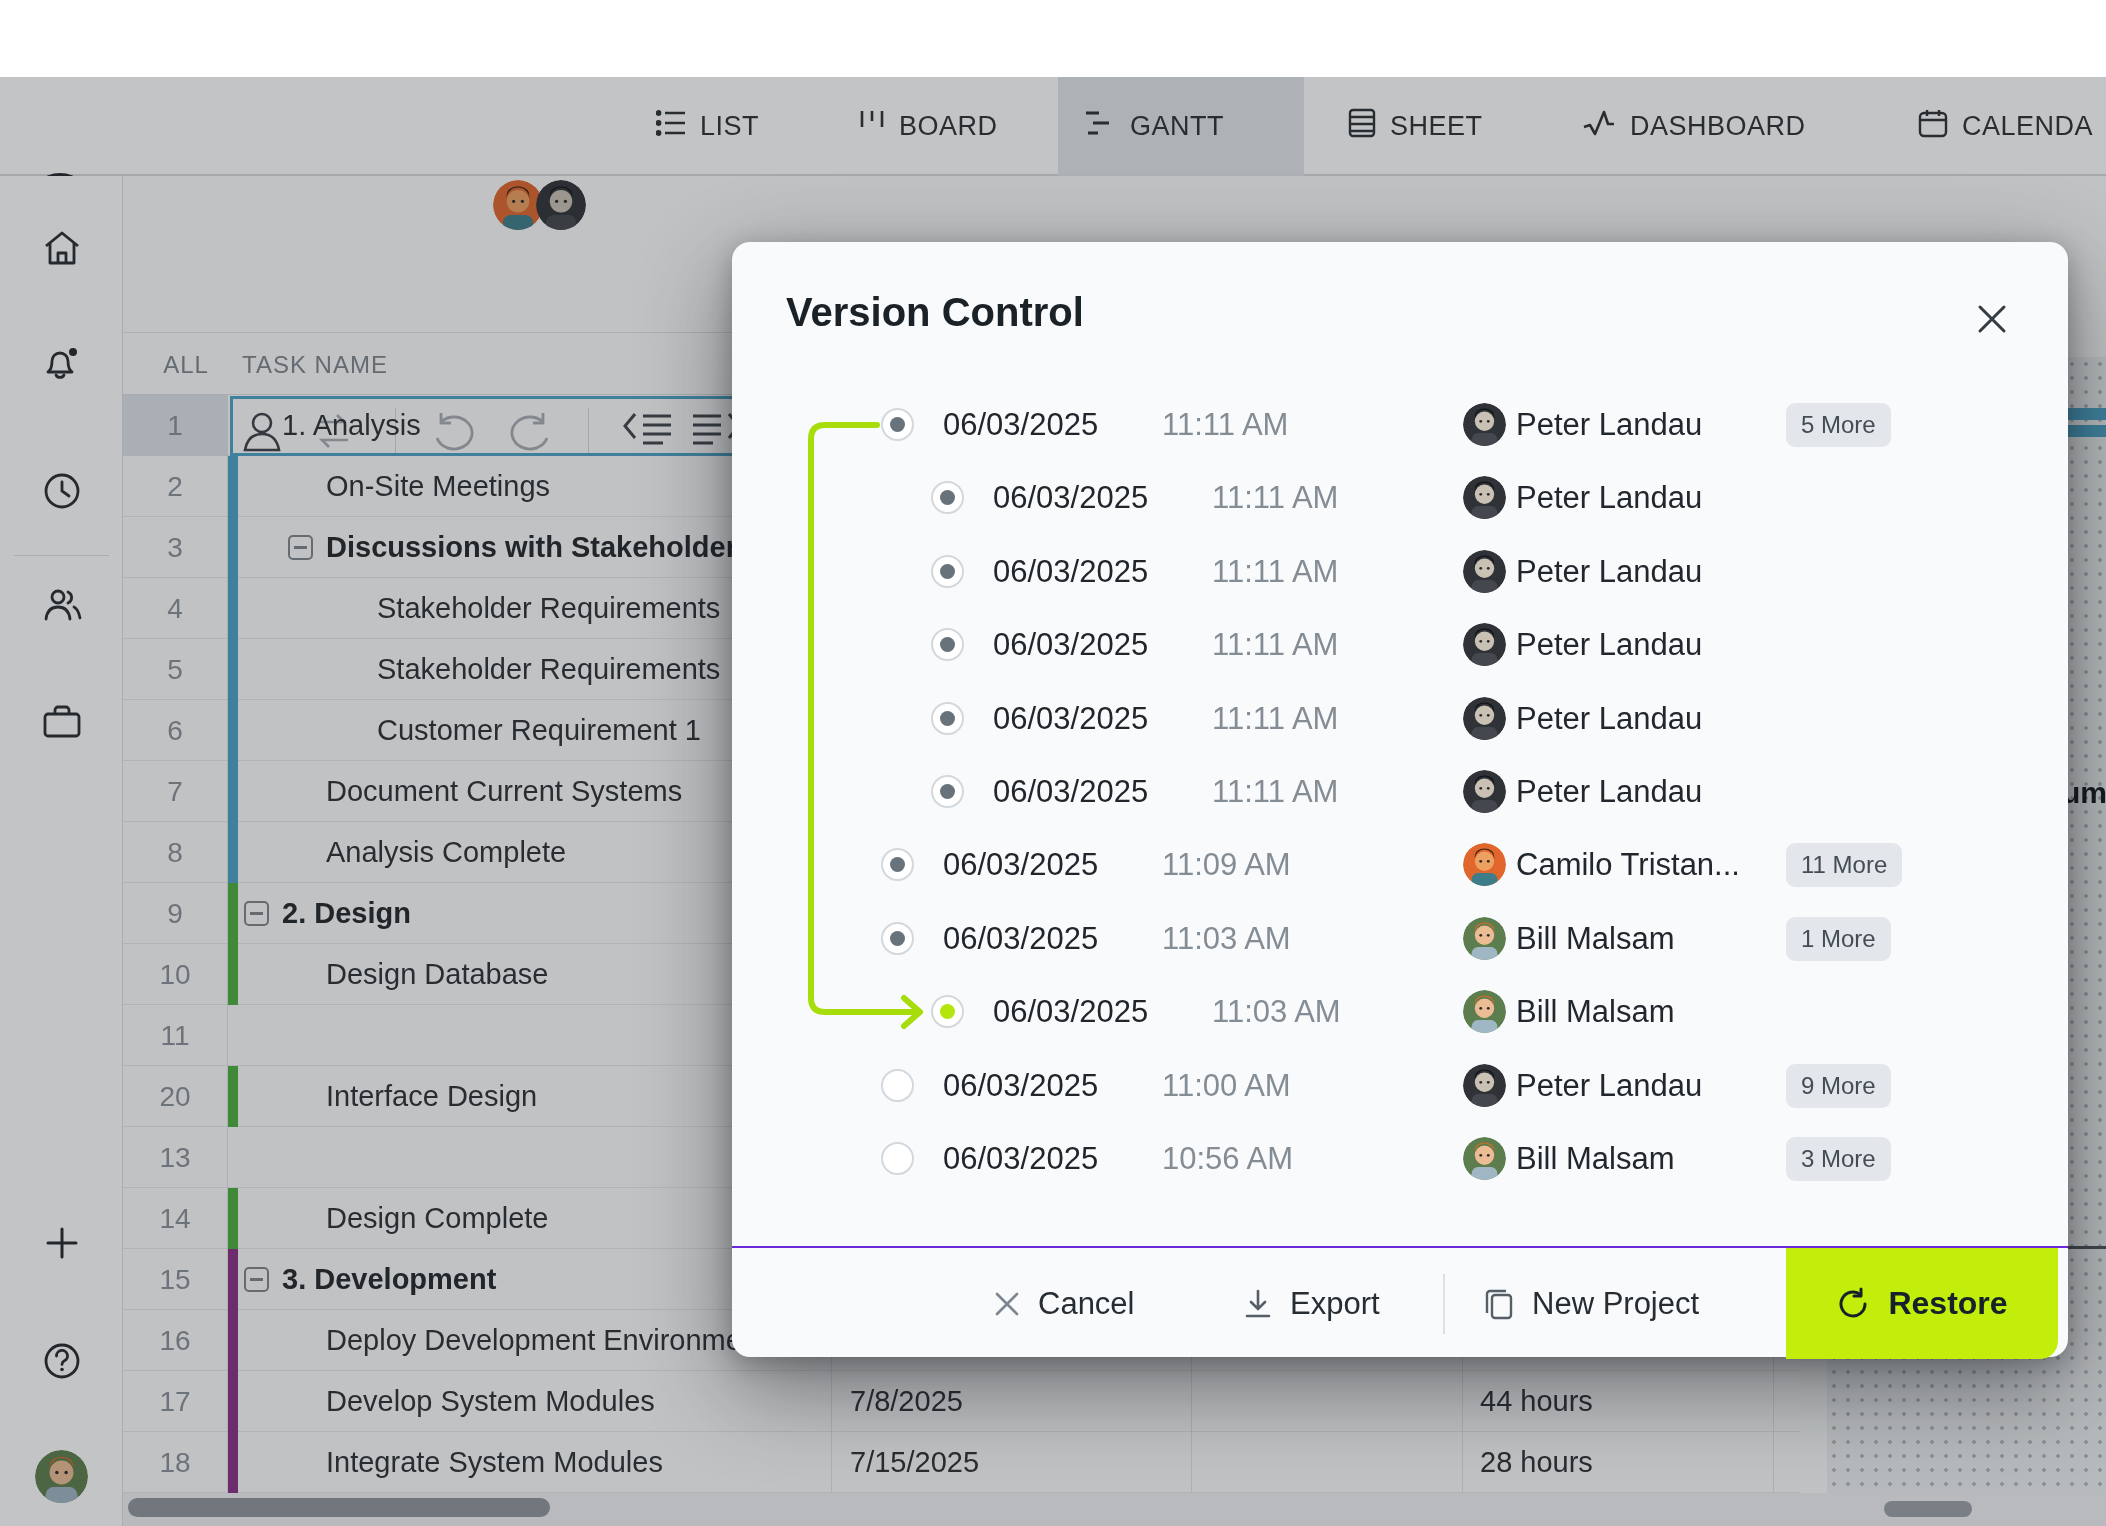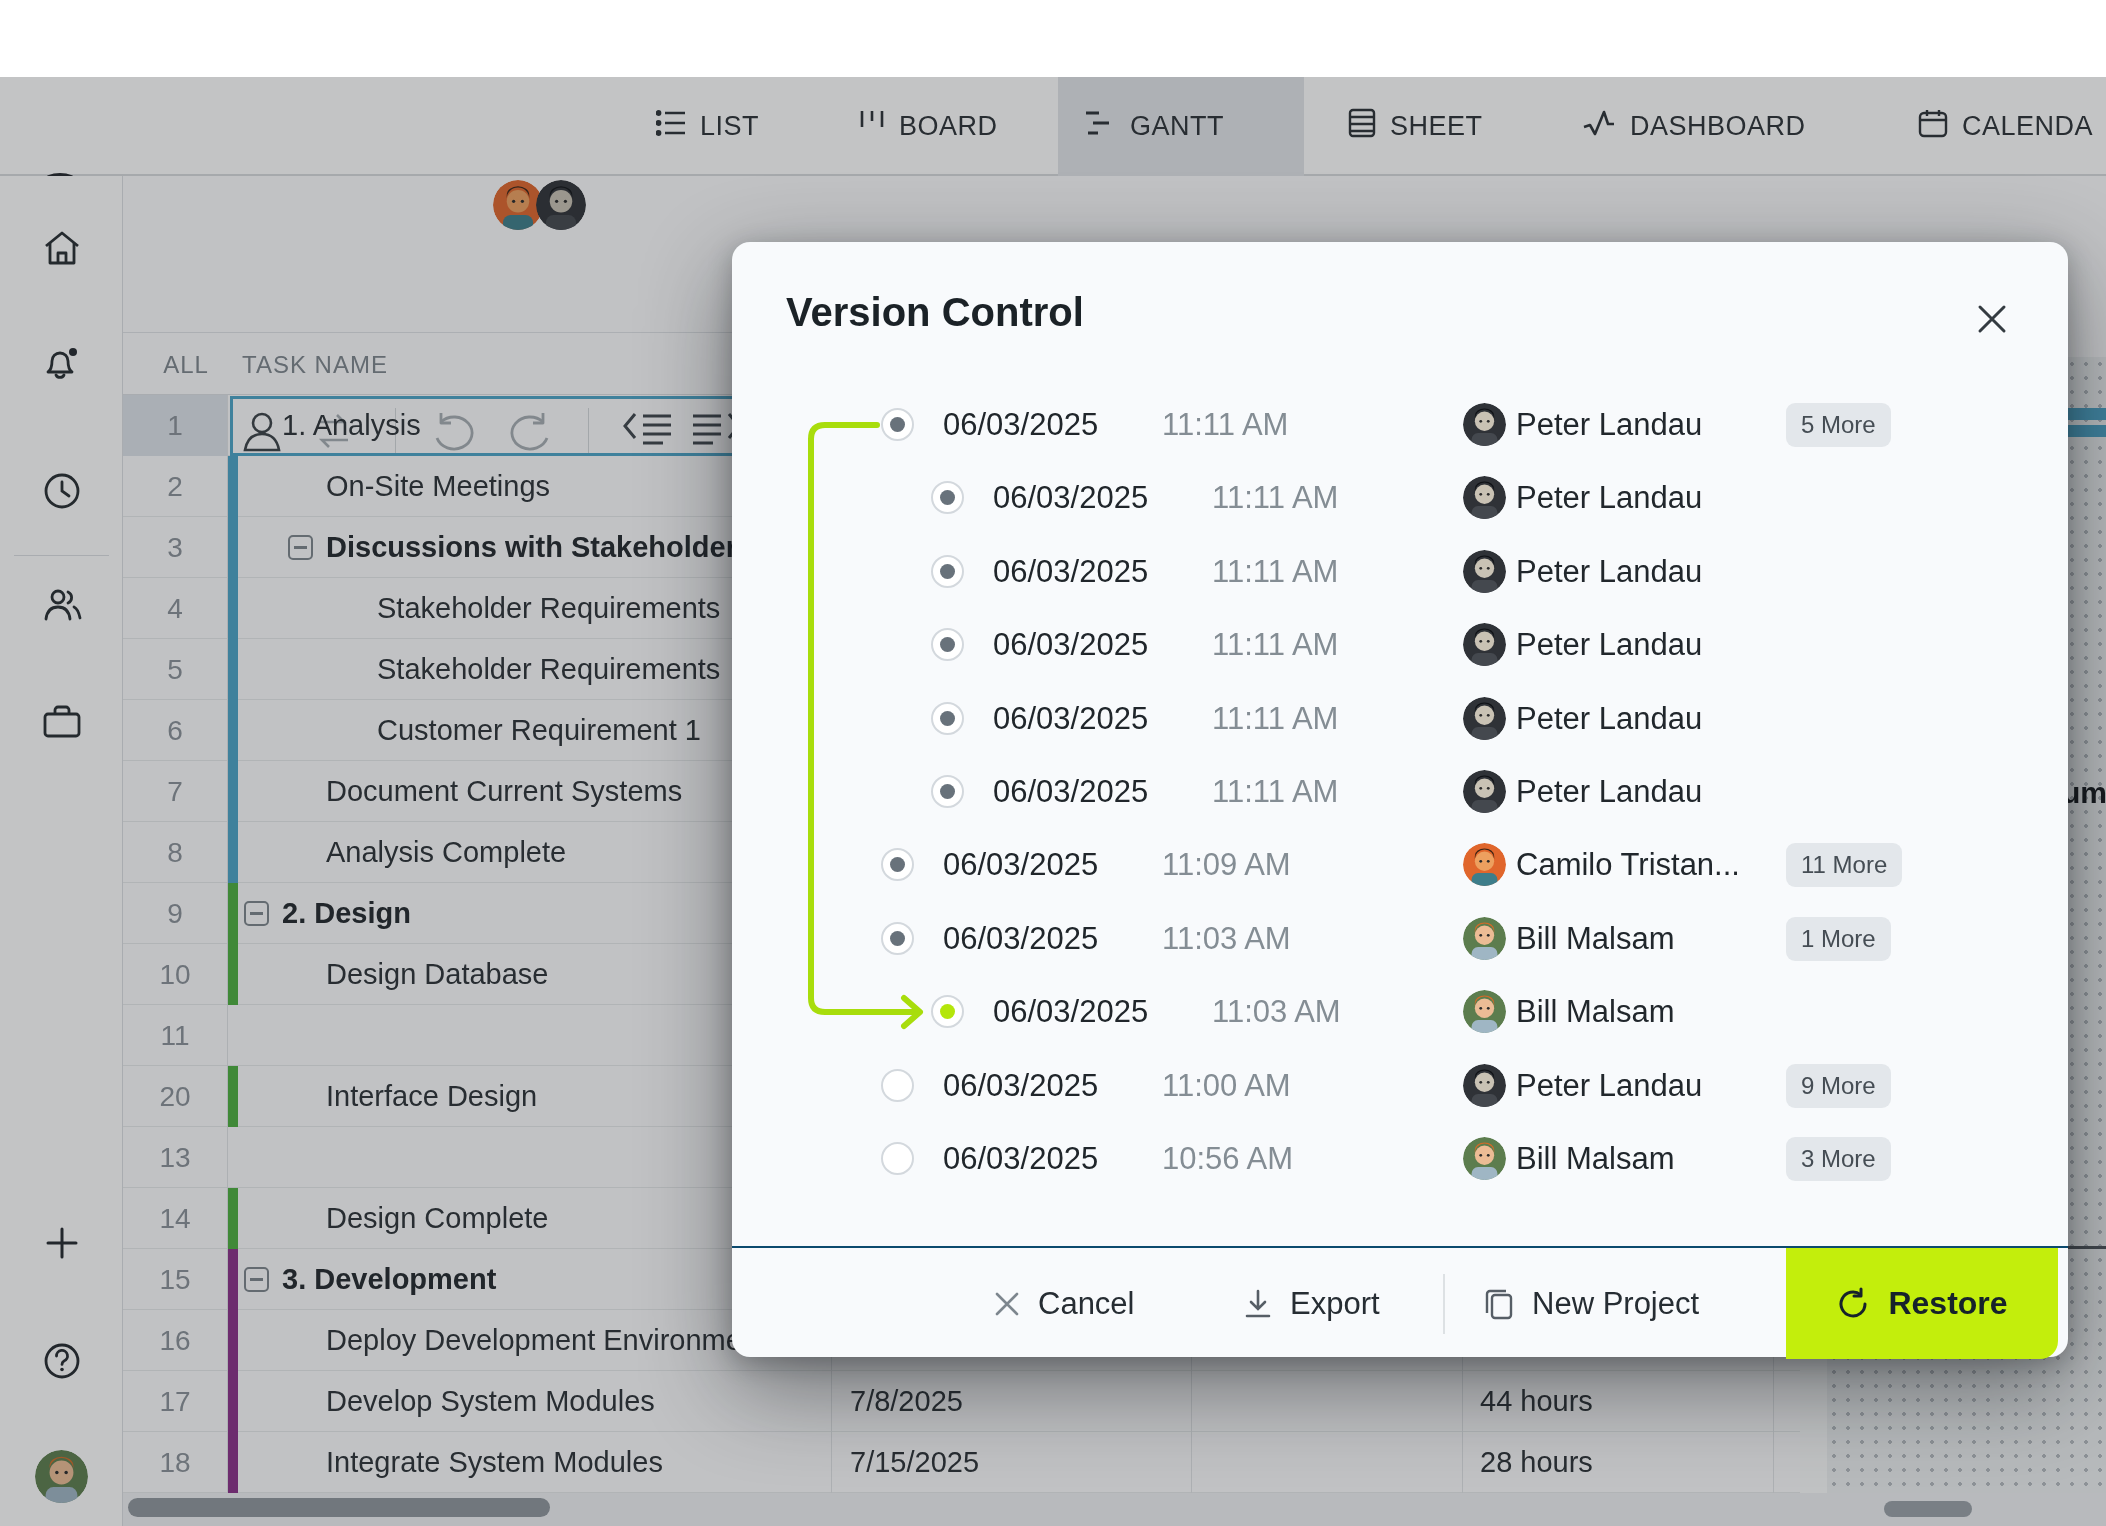--- a/index.html
+++ b/index.html
@@ -68,21 +68,21 @@
   .m-title { position:absolute; left:54px; top:48px; font-size:40px; font-weight:bold; color:#1b2227; }
   .m-close { position:absolute; left:1238px; top:55px; width:44px; height:44px; cursor:pointer; display:flex; align-items:center; justify-content:center; }
   .vrow { position:absolute; left:0; width:1336px; height:64px; }
   .radio { position:absolute; width:33px; height:33px; border:2px solid #d3d8dd; border-radius:50%; background:#fff; }
   .radio .dot { position:absolute; left:7px; top:7px; width:15px; height:15px; border-radius:50%; }
   .vdate { position:absolute; font-size:31px; font-weight:500; color:#20262b; }
   .vtime { position:absolute; font-size:31px; color:#848d94; }
   .vname { position:absolute; font-size:31px; color:#21272c; white-space:nowrap; }
   .vbadge { position:absolute; left:1054px; font-size:24px; color:#454d54; background:#e3e7eb; border-radius:9px; padding:8px 15px; white-space:nowrap; }
   .vav { position:absolute; left:731px; width:43px; height:43px; border-radius:50%; overflow:hidden; }
-  .m-footer { position:absolute; left:0; top:1004px; width:1336px; height:111px; border-top:2px solid #0c4a6e; }
+  .m-footer { position:absolute; left:0; top:1004px; width:1336px; height:111px; border-top:2px solid #6d28d9; }
   .f-item { position:absolute; top:0; height:111px; display:flex; align-items:center; gap:18px; font-size:31px; font-weight:500; color:#262d33; cursor:pointer; }
   .f-div { position:absolute; left:711px; top:26px; width:2px; height:60px; background:#dde1e4; }
   .restore-btn { position:absolute; left:1054px; top:0; width:272px; height:111px; background:#c3ee0c; border-bottom-right-radius:18px; display:flex; align-items:center; justify-content:center; gap:18px; font-size:32px; font-weight:600; color:#16222b; cursor:pointer; }
   .conn { position:absolute; left:0; top:0; pointer-events:none; }
 </style>
 </head>
 <body>
 
 <div class="screen">
 

